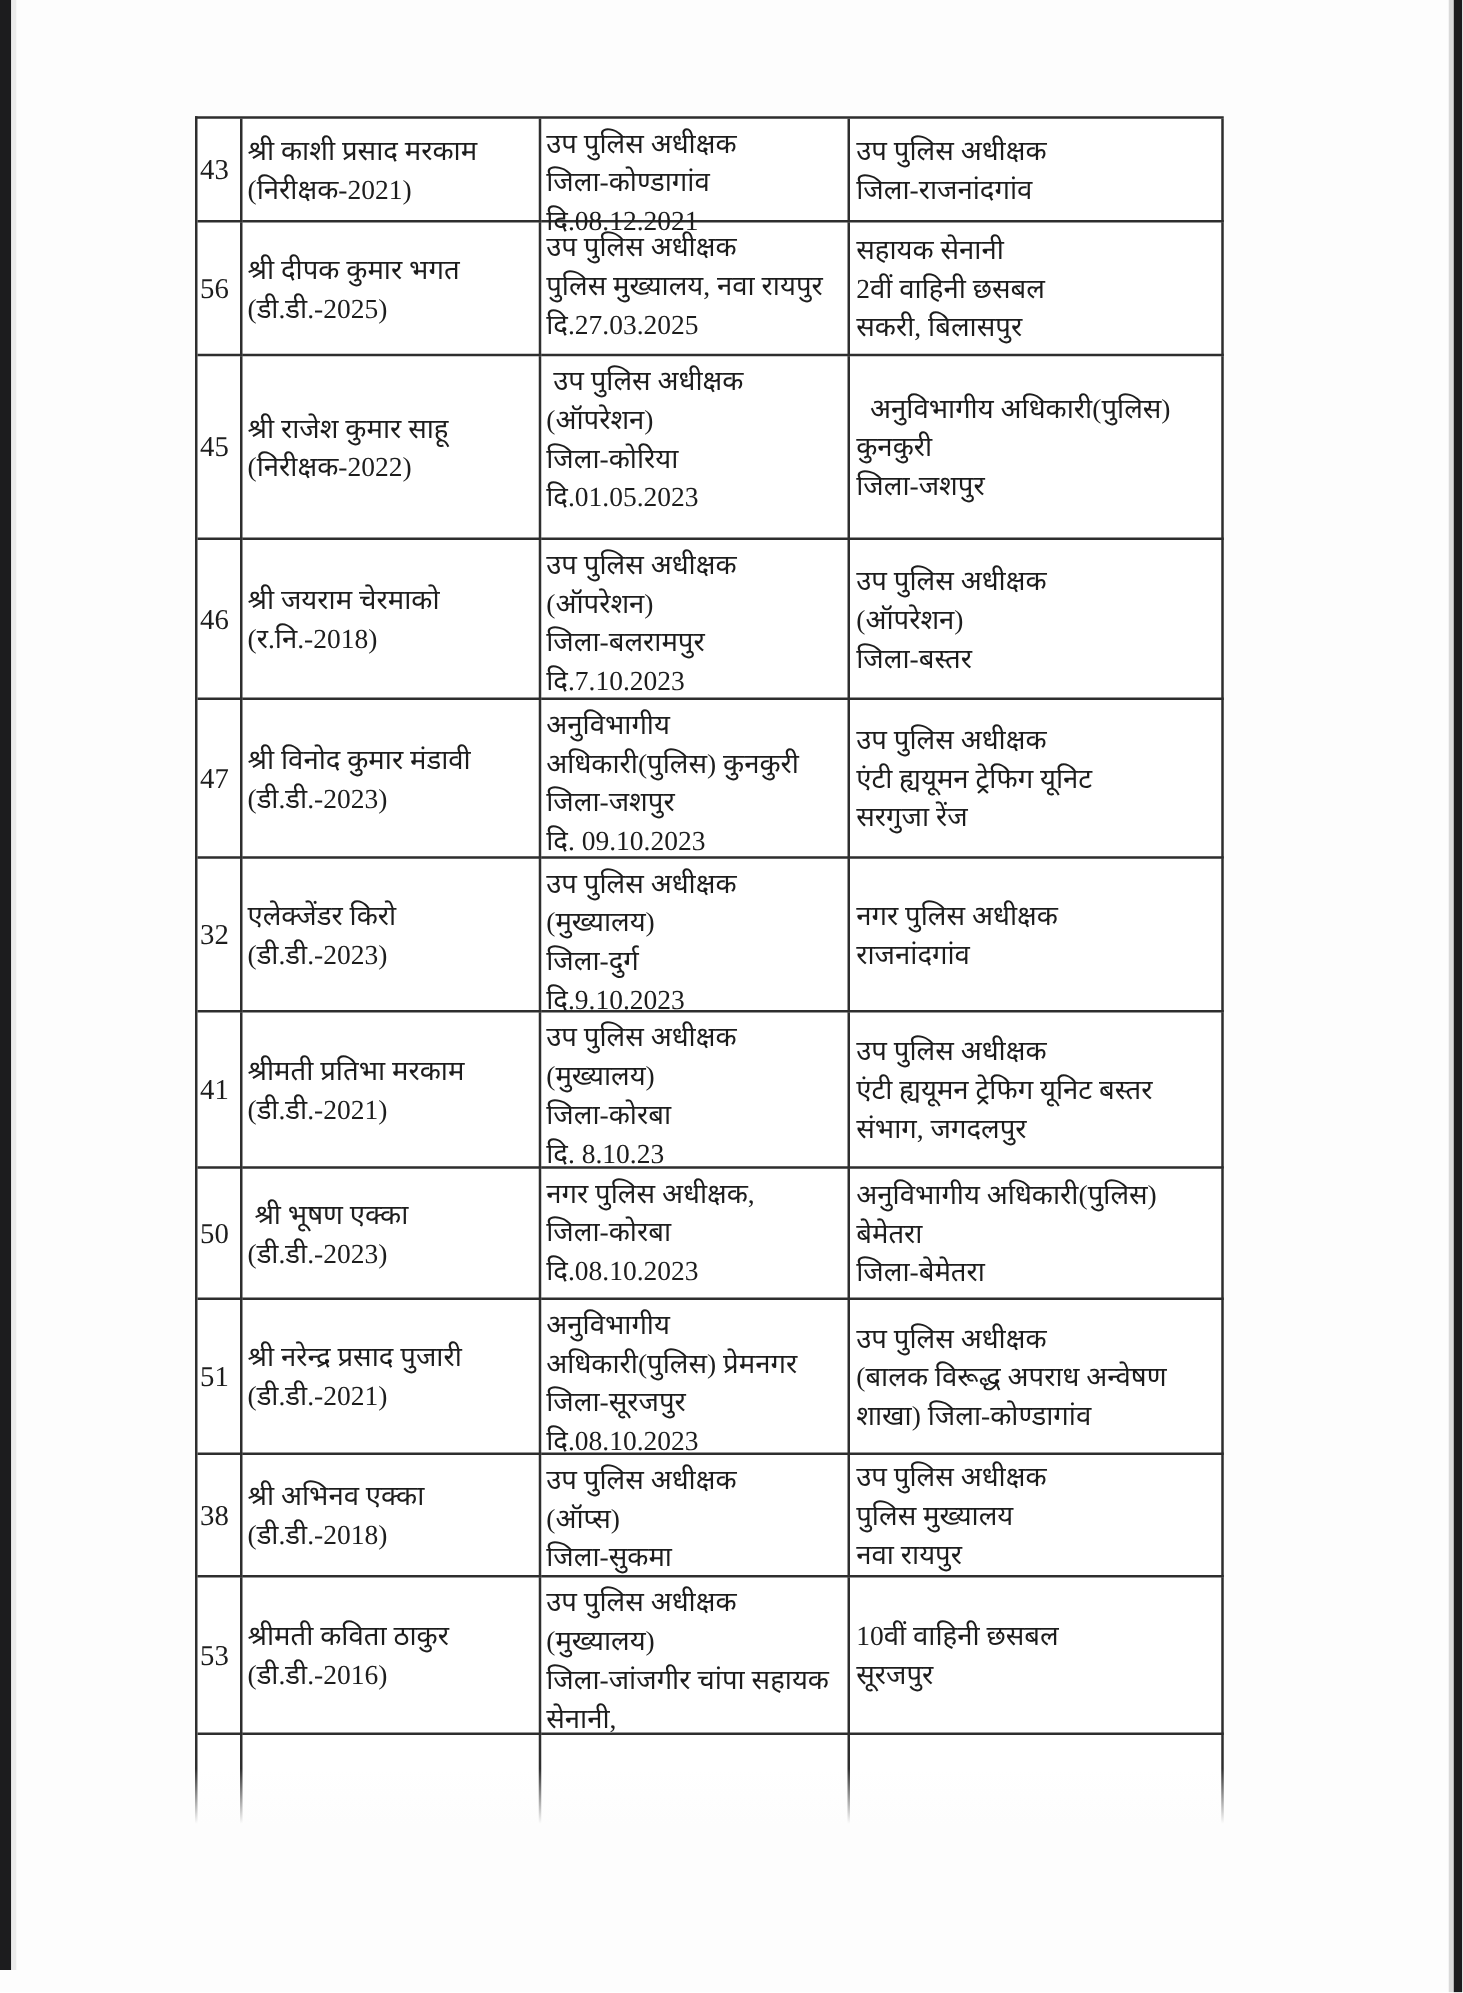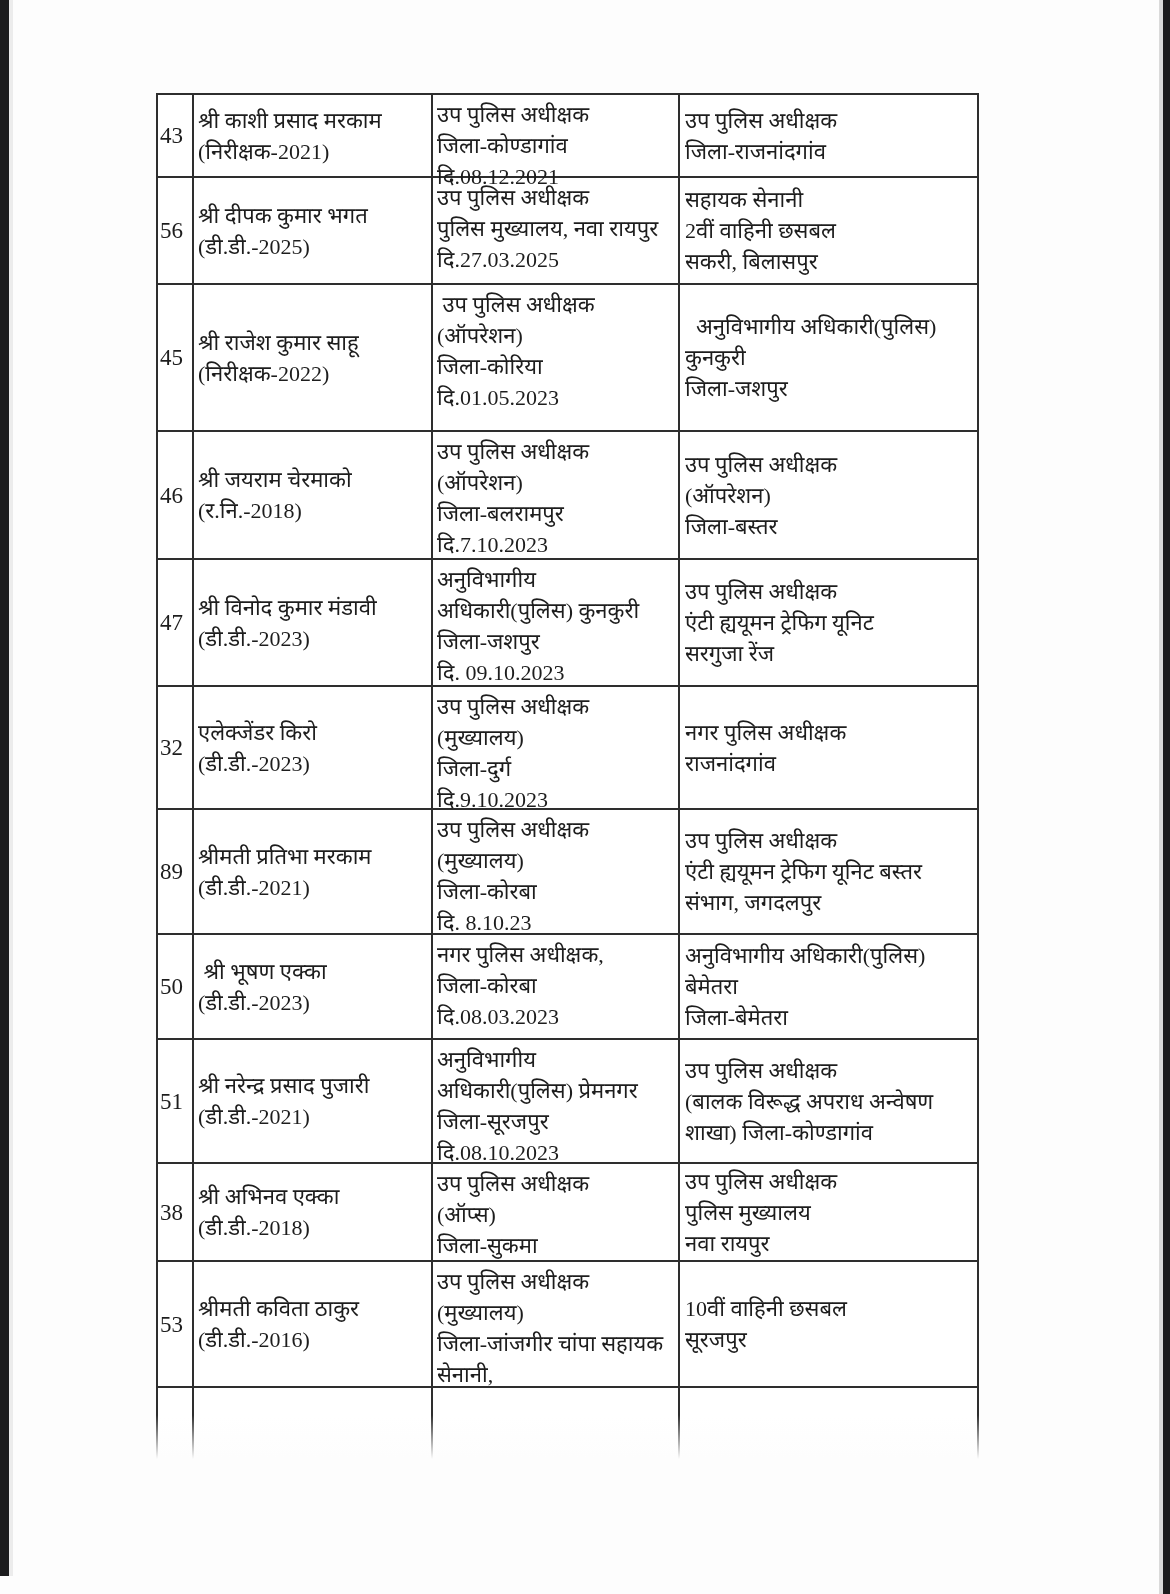--- a/index.html
+++ b/index.html
@@ -147,39 +147,39 @@
 (डी.डी.-2023)</div>
       <div class="cell c-from">उप पुलिस अधीक्षक
 (मुख्यालय)
 जिला-दुर्ग
 दि.9.10.2023</div>
       <div class="cell c-to">नगर पुलिस अधीक्षक
 राजनांदगांव</div>
     </div>
 
     <div class="row">
-      <div class="cell c-sno">89</div>
+      <div class="cell c-sno">41</div>
       <div class="cell c-name">श्रीमती प्रतिभा मरकाम
 (डी.डी.-2021)</div>
       <div class="cell c-from">उप पुलिस अधीक्षक
 (मुख्यालय)
 जिला-कोरबा
 दि. 8.10.23</div>
       <div class="cell c-to">उप पुलिस अधीक्षक
 एंटी ह्ययूमन ट्रेफिग यूनिट बस्तर
 संभाग, जगदलपुर</div>
     </div>
 
     <div class="row">
       <div class="cell c-sno">50</div>
       <div class="cell c-name">&nbsp;श्री भूषण एक्का
 (डी.डी.-2023)</div>
       <div class="cell c-from">नगर पुलिस अधीक्षक,
 जिला-कोरबा
-दि.08.03.2023</div>
+दि.08.10.2023</div>
       <div class="cell c-to">अनुविभागीय अधिकारी(पुलिस)
 बेमेतरा
 जिला-बेमेतरा</div>
     </div>
 
     <div class="row">
       <div class="cell c-sno">51</div>
       <div class="cell c-name">श्री नरेन्द्र प्रसाद पुजारी
 (डी.डी.-2021)</div>
       <div class="cell c-from">अनुविभागीय

